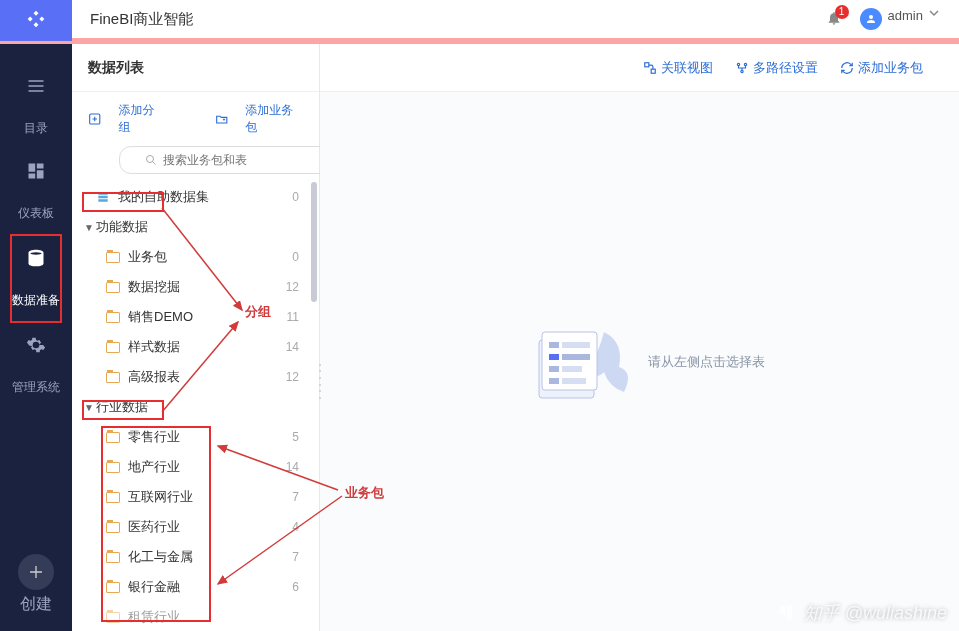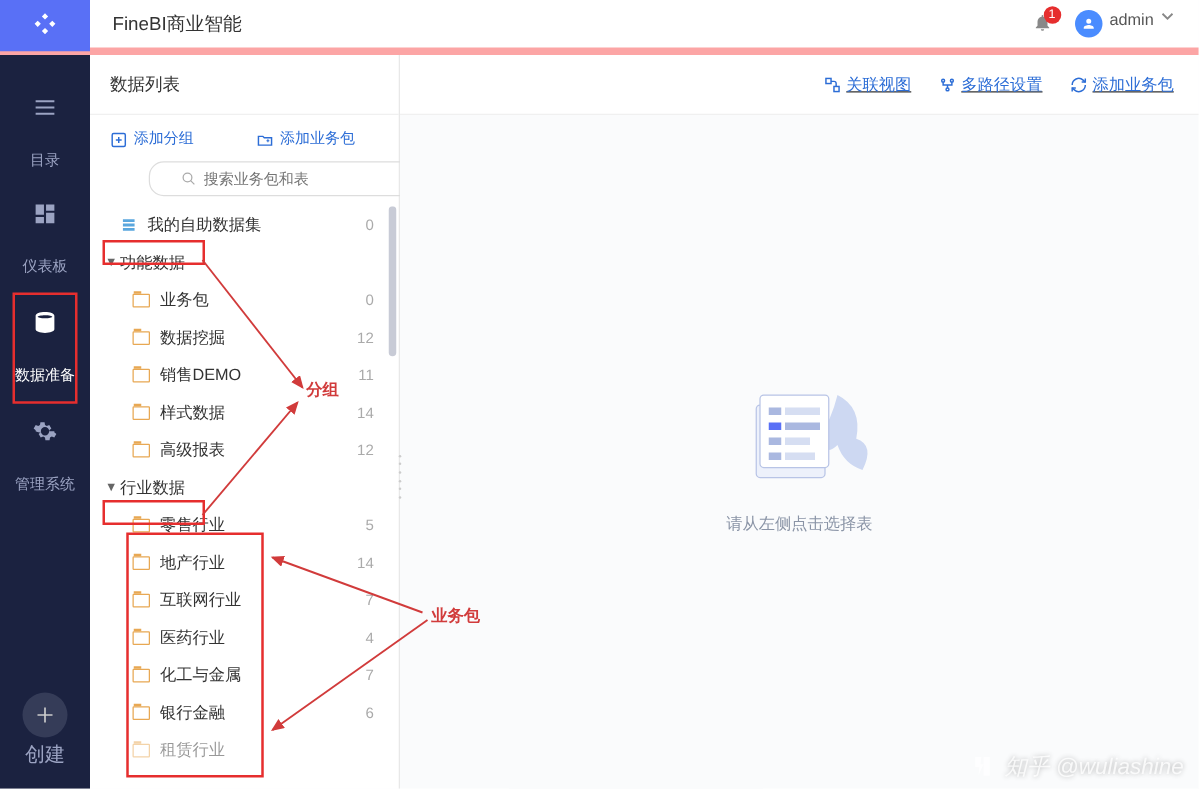--- a/index.html
+++ b/index.html
@@ -17,45 +17,45 @@
 .layout { display: flex; height: calc(100% - 44px); }
 .sidenav { width: 72px; background: #1b2240; display: flex; flex-direction: column; align-items: center; padding-top: 20px; }
 .nav-item { width: 52px; display: flex; flex-direction: column; align-items: center; gap: 24px; color: #9ba3c2; font-size: 12px; padding: 12px 0; cursor: pointer; }
 .nav-item.active { border: 2px solid #e62e2e; color: #fff; }
 .nav-item svg { width: 20px; height: 20px; fill: currentColor; }
 .nav-spacer { flex: 1; }
 .nav-bottom { width: 36px; height: 36px; border-radius: 50%; background: #353c58; display: flex; align-items: center; justify-content: center; color: #ccc; margin-bottom: 4px; cursor: pointer; }
 .nav-bottom-label { color: #9ba3c2; font-size: 16px; margin-bottom: 16px; }
 .left-panel { width: 248px; border-right: 1px solid #e8e8e8; display: flex; flex-direction: column; position: relative; }
 .panel-header { height: 48px; display: flex; align-items: center; justify-content: space-between; padding: 0 16px; border-bottom: 1px solid #f0f0f0; }
-.panel-header .title { font-size: 14px; font-weight: 400; }
+.panel-header .title { font-size: 14px; font-weight: 700; }
 .action-link { display: flex; align-items: center; gap: 4px; cursor: pointer; color: #2c6dd6; }
 .add-row { display: flex; padding: 10px 16px; gap: 50px; }
-.add-btn { display: flex; align-items: flex-end; gap: 5px; font-size: 12px; color: #2c6dd6; cursor: pointer; }
+.add-btn { display: flex; align-items: center; gap: 17px; font-size: 12px; color: #2c6dd6; cursor: pointer; }
 .search-row { padding: 0 16px 8px; display: flex; gap: 8px; align-items: center; }
 .search-box { flex: 1; height: 28px; border: 1px solid #ddd; border-radius: 12px; display: flex; align-items: center; padding: 0 25px; gap: 6px; color: #aaa; font-size: 12px; margin-left: 31px; }
 .search-box input { border: none; outline: none; flex: 1; font-size: 12px; background: transparent; }
 .filter-icon { color: #888; cursor: pointer; }
 .tree { flex: 1; overflow-y: auto; font-size: 13px; position: relative; }
 .tree-scroll { position: absolute; right: 2px; top: 0; width: 6px; height: 100%; }
 .tree-thumb { width: 6px; height: 120px; background: #c8cbd6; border-radius: 3px; position: absolute; top: 0; }
 .tree-row { display: flex; align-items: center; height: 30px; padding: 0 16px 0 12px; cursor: pointer; }
 .tree-row .count { margin-left: auto; color: #aaa; font-size: 12px; padding-right: 4px;}
 .tree-row .caret { width: 12px; font-size: 10px; color: #666; }
 .tree-row .ricon { width: 16px; margin-right: 6px; display: flex; align-items: center; }
 .tree-row.level1 { padding-left: 34px; }
 .folder-icon { width: 14px; height: 11px; border: 1px solid #e8a853; border-radius: 1px; position: relative; }
 .folder-icon::before { content: ""; position: absolute; top: -3px; left: 0; width: 6px; height: 2px; background: #e8a853; }
 .dataset-icon svg { width: 14px; height: 14px; fill: #5aa7de; }
 .red-box { position: absolute; border: 2px solid #e62e2e; pointer-events: none; }
 .anno-text { position: absolute; color: #d13b3b; font-size: 13px; font-weight: bold; }
 .arrow { position: absolute; pointer-events: none; }
 .main-area { flex: 1; display: flex; flex-direction: column; }
-.main-header { height: 48px; border-bottom: 1px solid #f0f0f0; display: flex; align-items: center; justify-content: flex-end; padding-right: 20px; gap: 22px; text-decoration: underline; }
-.empty { flex: 1; display: flex; flex-direction: column; align-items: center; justify-content: center; gap: 14px; background: #fafbfc; position: relative; }
+.main-header { height: 48px; border-bottom: 1px solid #f0f0f0; display: flex; align-items: center; justify-content: flex-end; padding-right: 36px; gap: 22px; }
+.empty { flex: 1; display: flex; flex-direction: row; align-items: center; justify-content: center; gap: 14px; background: #fafbfc; position: relative; }
 .empty-illus { width: 120px; height: 100px; position: relative; }
 .empty-text { color: #8a94a6; font-size: 13px; }
 .drag-handle { position: absolute; left: -3px; top: 50%; width: 6px; height: 40px; display: flex; flex-direction: column; justify-content: space-around; }
 .drag-handle span { width: 2px; height: 2px; background: #ccc; border-radius: 50%; margin-left: 2px;}
 .watermark { position: absolute; bottom: 6px; right: 12px; color: rgba(255,255,255,0.8); font-size: 18px; font-style: italic; text-shadow: 0 0 4px rgba(0,0,0,0.3); display: flex; align-items: center; gap: 8px; }
 </style>
 </head>
 <body>
 
 <div class="topbar">

